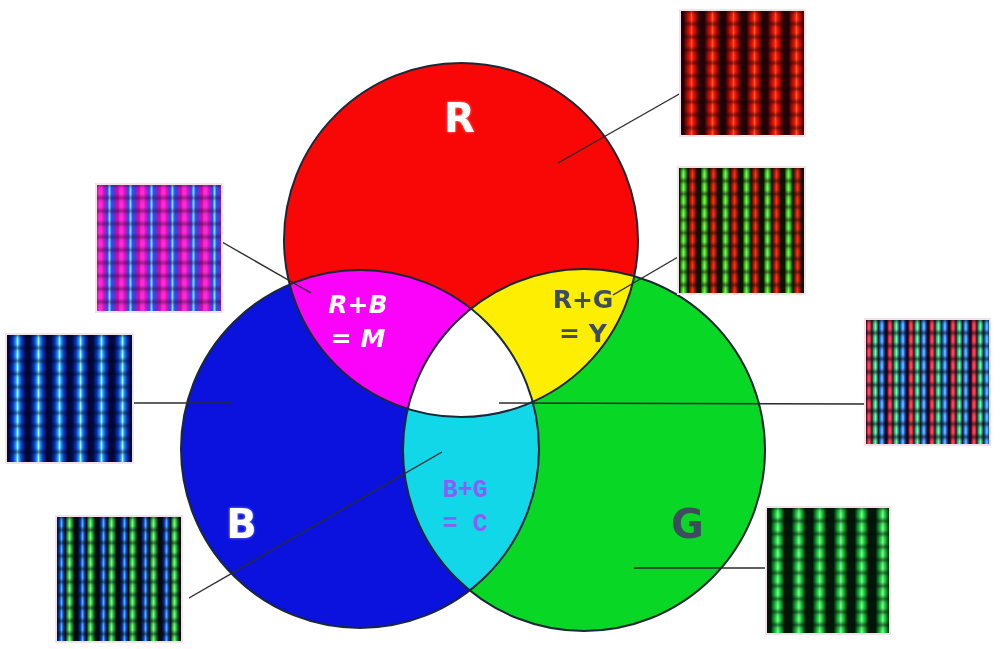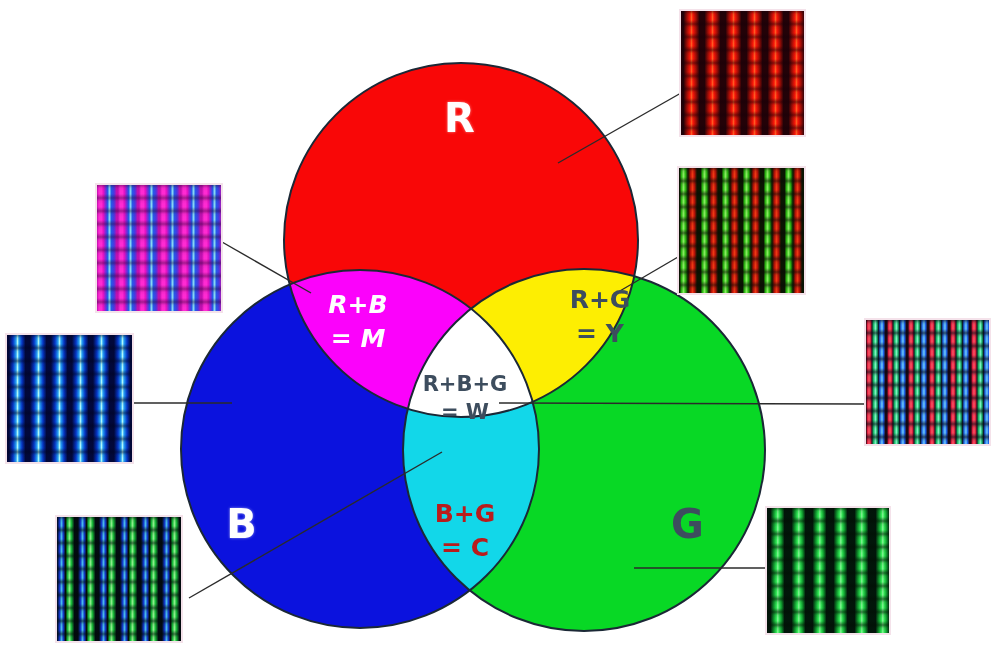--- a/index.html
+++ b/index.html
@@ -92,26 +92,22 @@
   <div class="photo photo-cyan" style="left:55px;top:515px;width:128px;height:128px"></div>
 
   <div class="lbl big halo" style="left: 460px; top: 118px; color: rgb(255, 255, 255);">R</div>
   <div class="lbl big halo" style="left: 242px; top: 524px; color: rgb(255, 255, 255);">B</div>
   <div class="lbl big" style="left: 688px; top: 524px; color: rgb(61, 77, 94);">G</div>
 
   <div class="lbl mid" style="left: 358px; top: 322px; color: rgb(255, 255, 255); font-style: italic;">
     <div>R+B</div>
     <div>= M</div>
   </div>
-  <div class="lbl mid" style="left: 600px; top: 317px; color: rgb(61, 77, 94);">
+  <div class="lbl mid" style="left: 583px; top: 317px; color: rgb(61, 77, 94);">
     <div>R+G</div>
     <div>= Y</div>
   </div>
-  <div class="lbl mid" style="left: 465px; top: 531px; color: #b91c1c;">
+  <div class="lbl mid" style="left: 465px; top: 508px; color: #8b5cf6; font-family: Liberation Mono, monospace;">
     <div>B+G</div>
     <div>= C</div>
-  </div>
-  <div class="lbl small" style="left: 465px; top: 398px; color: rgb(61, 77, 94);">
-    <div>R+B+G</div>
-    <div>= W</div>
   </div>
 
 </div>
 
 </body></html>

